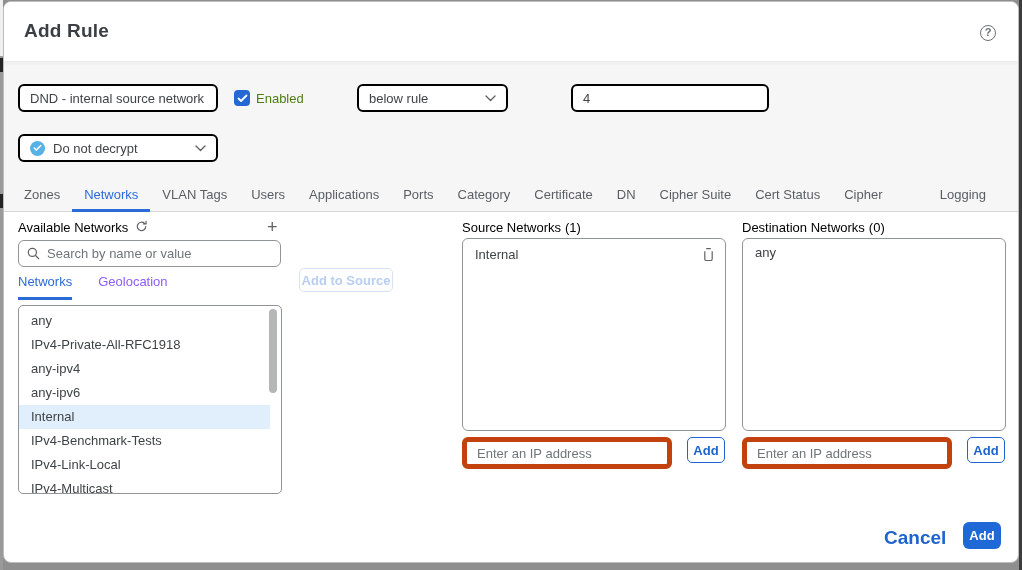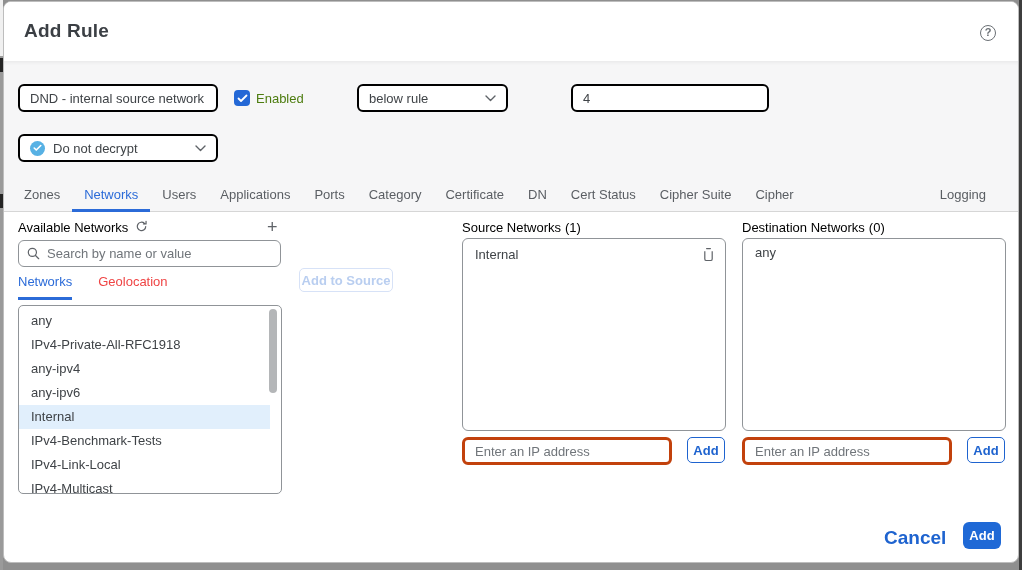--- a/index.html
+++ b/index.html
@@ -57,21 +57,21 @@
   
   .sec-lbl { position:absolute; font-size:13px; color:#000000; display:flex; align-items:flex-start; gap:7px; }
   .plus-btn { position:absolute; font-size:18px; font-weight:400; color:#5f6368; line-height:16px; cursor:pointer; }
   .search { position:absolute; left:14px; top:238px; width:263px; height:27px; border:1px solid #909498; border-radius:6px;
     background:#fff; display:flex; align-items:center; padding:0 8px; gap:7px; }
   .search input { border:none; outline:none; flex:1; font-family:inherit; font-size:13px; color:#ef4444; background:transparent; }
   .search input::placeholder { color:#6f7control479; }
   input::placeholder { color:#70757a; }
 
   .subtabs { position:absolute; left:14px; top:272px; display:flex; gap:26px; }
-  .subtab { font-size:13px; color:#ef4444; padding-bottom:8px; border-bottom:3px solid transparent; cursor:pointer; }
+  .subtab { font-size:13px; color:#8b5cf6; padding-bottom:8px; border-bottom:3px solid transparent; cursor:pointer; }
   .subtab.active { color:#2b6bd8; border-bottom-color:#2b6bd8; }
 
   .listbox { position:absolute; left:14px; top:303px; width:264px; height:189px; border:1px solid #909498; border-radius:5px;
     background:#fff; padding-top:3px; overflow:hidden; }
   .li { height:24px; line-height:24px; padding-left:12px; font-size:13px; color:#3f4347; cursor:pointer; width:251px; }
   .li.selected { background:#e1effc; }
   .vscroll { position:absolute; right:4px; top:3px; width:8px; height:84px; background:#b4b6b8; border-radius:4px; cursor:pointer; }
 
   
   .btn { font-family:inherit; font-size:13px; font-weight:700; border-radius:5px; background:#fff; cursor:pointer; }
@@ -79,21 +79,21 @@
   .btn-outline.disabled { color:#b9cef0; border-color:#d7e2f7; cursor:default; }
   .to-src { position:absolute; left:295px; top:266px; width:94px; height:24px; }
   .to-dst { position:absolute; left:294px; top:299px; width:123px; height:27px; }
 
   
   .panel { position:absolute; top:236px; width:264px; height:193px; border:1px solid #909498; border-radius:6px; background:#fff; }
   .panel .row { display:flex; align-items:center; padding:8px 10px 0 12px; font-size:13px; color:#3f4347; }
   .panel .row .name { flex:1; }
   .trash { flex:none; cursor:pointer; display:block; }
 
-  .ip-inp { position:absolute; top:435px; width:210px; height:26px; border:3px solid #c2410c; border-radius:6px;
+  .ip-inp { position:absolute; top:435px; width:210px; height:26px; border:5px solid #c2410c; border-radius:6px;
     font-family:inherit; font-size:13px; color:#3f4347; padding:11px 10px; outline:none; background:#fff; }
   .add-sm { position:absolute; top:435px; width:38px; height:26px; }
 
   
   .cancel { position:absolute; left:880px; top:525px; width:60px; font-size:19px; font-weight:700; color:#1e63cf;
     background:none; border:none; font-family:inherit; cursor:pointer; text-align:center; }
   .add-main { position:absolute; left:959px; top:520px; width:38px; height:27px; background:#1f69d6; border:none;
     border-radius:6px; color:#fff; font-size:13px; font-weight:700; font-family:inherit; cursor:pointer; }
 </style>
 </head>
@@ -142,28 +142,29 @@
     </span>
     <span class="grow">Do not decrypt</span>
     <svg class="chev" width="11" height="7" viewBox="0 0 11 7">
       <polyline points="1,1 5.5,5.5 10,1" fill="none" stroke="#5f6368" stroke-width="1.4" stroke-linecap="round" stroke-linejoin="round"></polyline>
     </svg>
   </div>
 
   <div class="tabbar">
     <div class="tab">Zones</div>
     <div class="tab active">Networks</div>
+    <div class="tab">VLAN Tags</div>
     <div class="tab">Users</div>
     <div class="tab">Applications</div>
     <div class="tab">Ports</div>
     <div class="tab">Category</div>
     <div class="tab">Certificate</div>
     <div class="tab">DN</div>
+    <div class="tab">Cipher Suite</div>
     <div class="tab">Cert Status</div>
-    <div class="tab">Cipher Suite</div>
     <div class="tab">Cipher</div>
     <div class="tab right">Logging</div>
   </div>
 
   <div class="sec-lbl" style="left:14px;top:218px;">
     <span>Available Networks</span>
     <svg width="13" height="13" viewBox="0 0 16 16">
       <path d="M13.2 8a5.2 5.2 0 1 1-1.5-3.7" fill="none" stroke="#5f6368" stroke-width="1.5" stroke-linecap="round"></path>
       <path d="M13.6 1.6v3.2h-3.2" fill="none" stroke="#5f6368" stroke-width="1.5" stroke-linecap="round" stroke-linejoin="round"></path>
     </svg>

